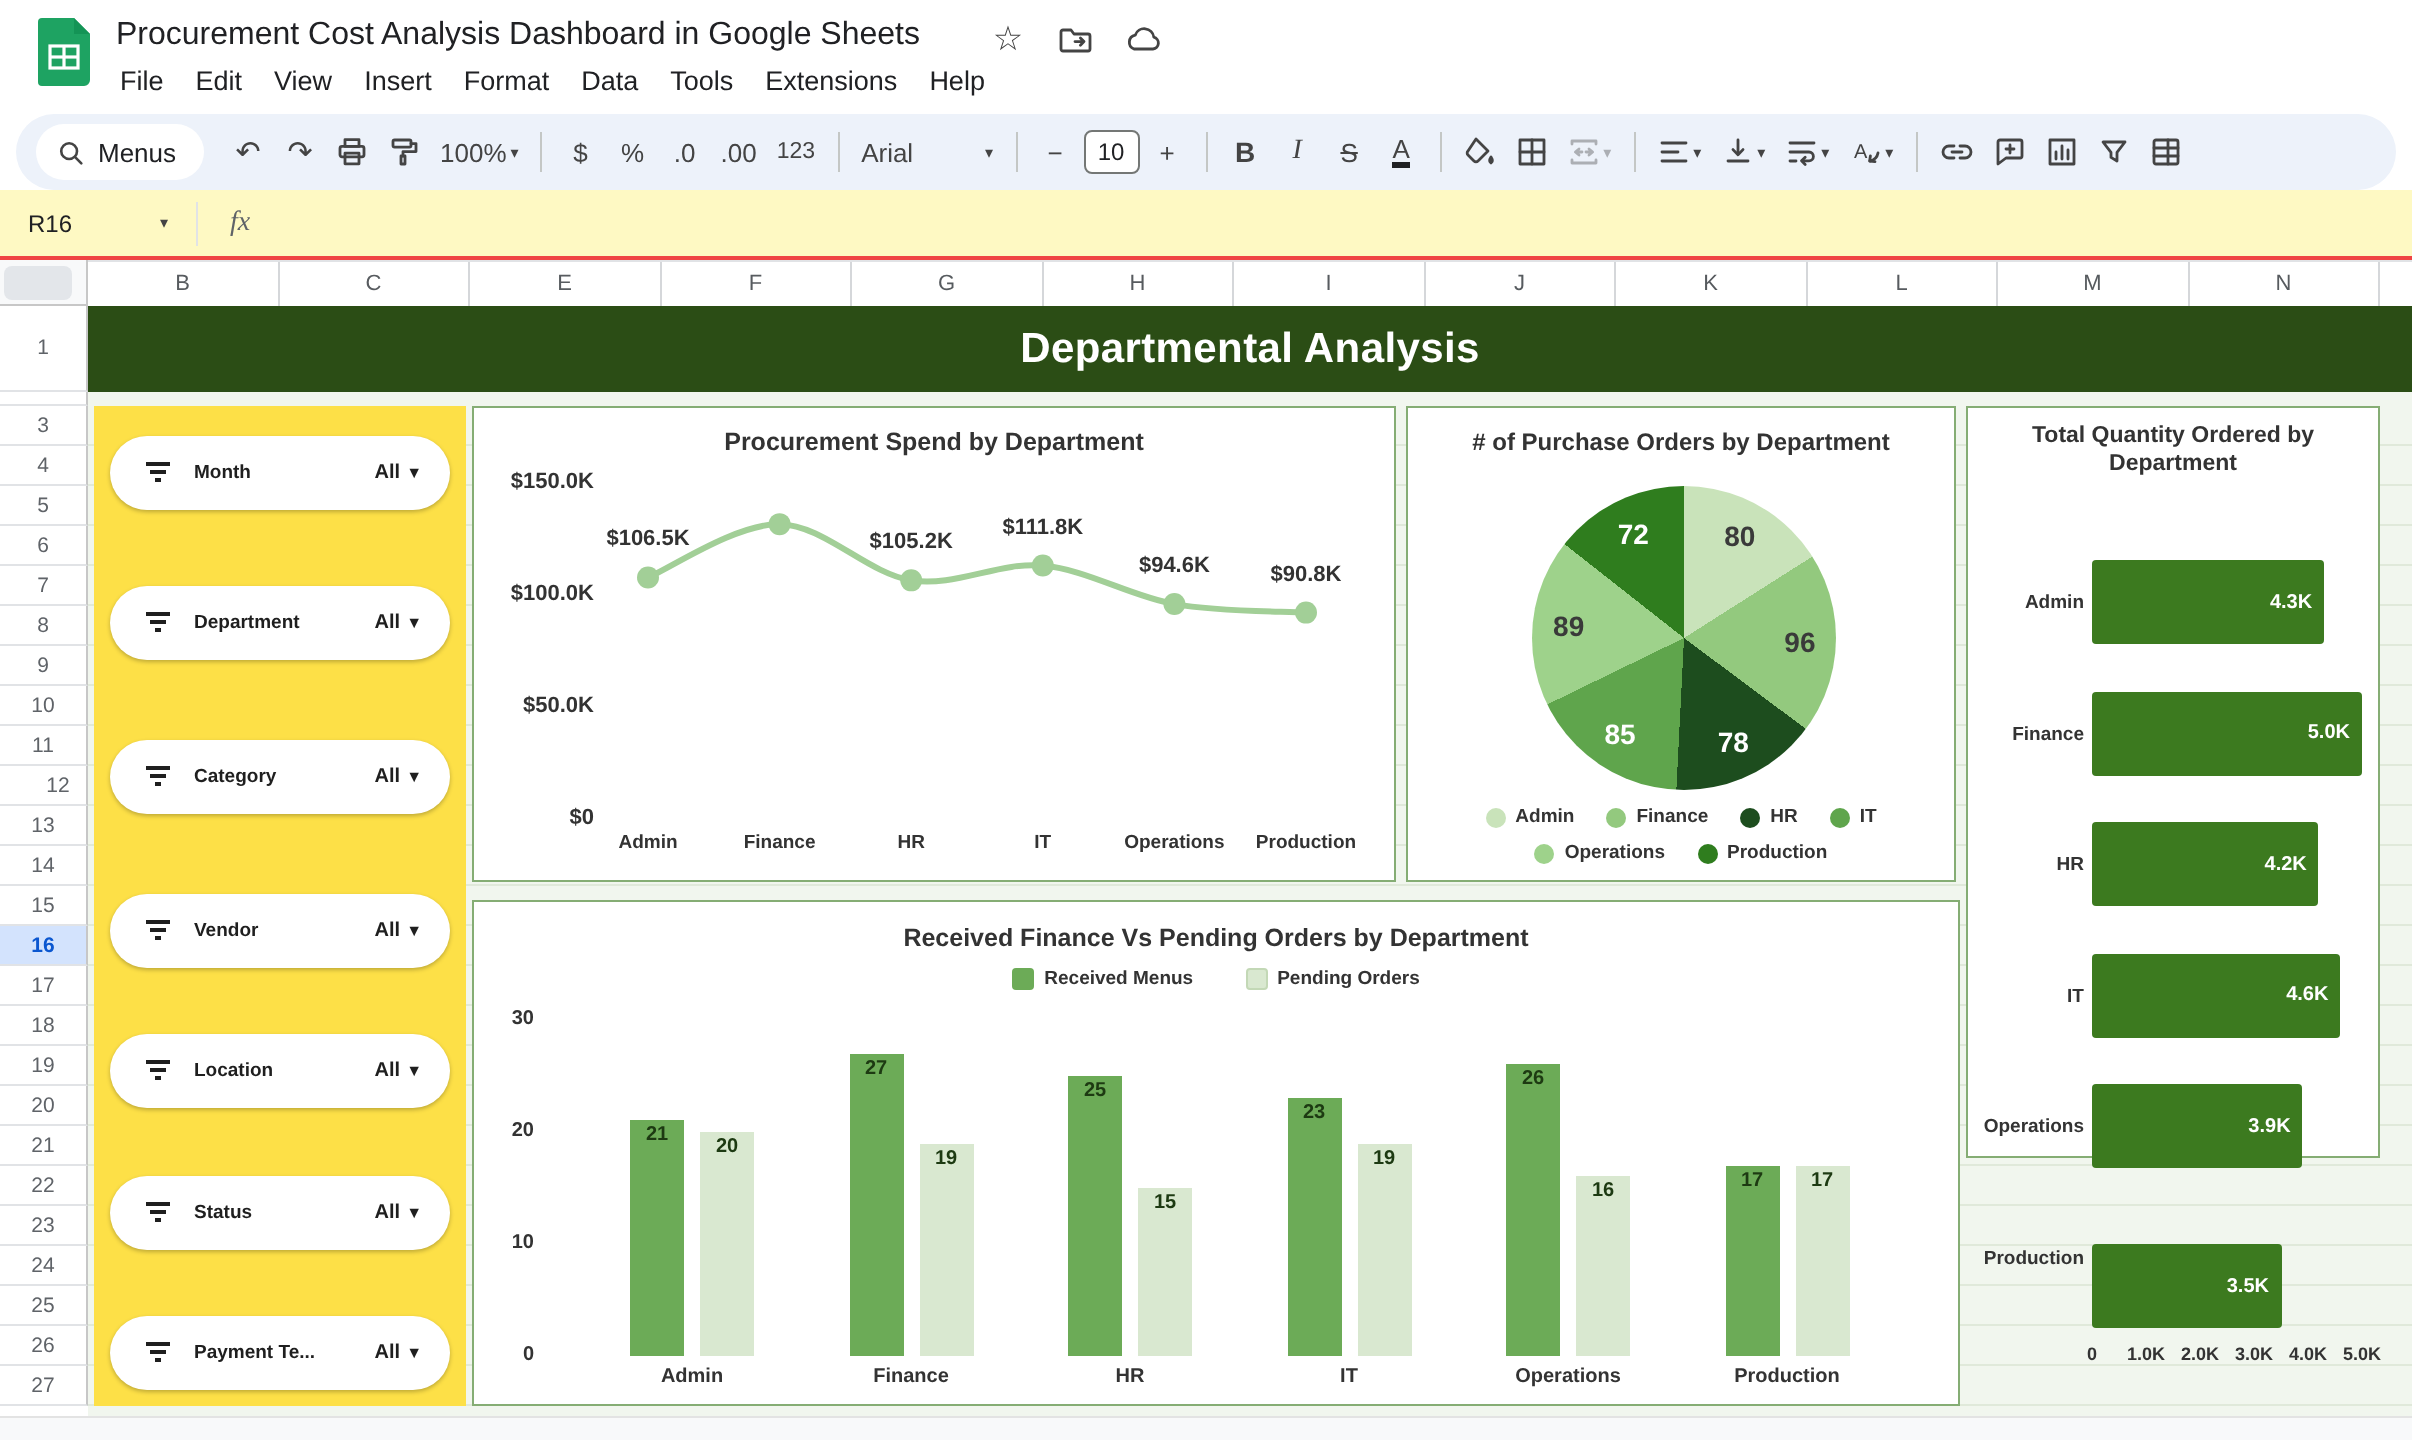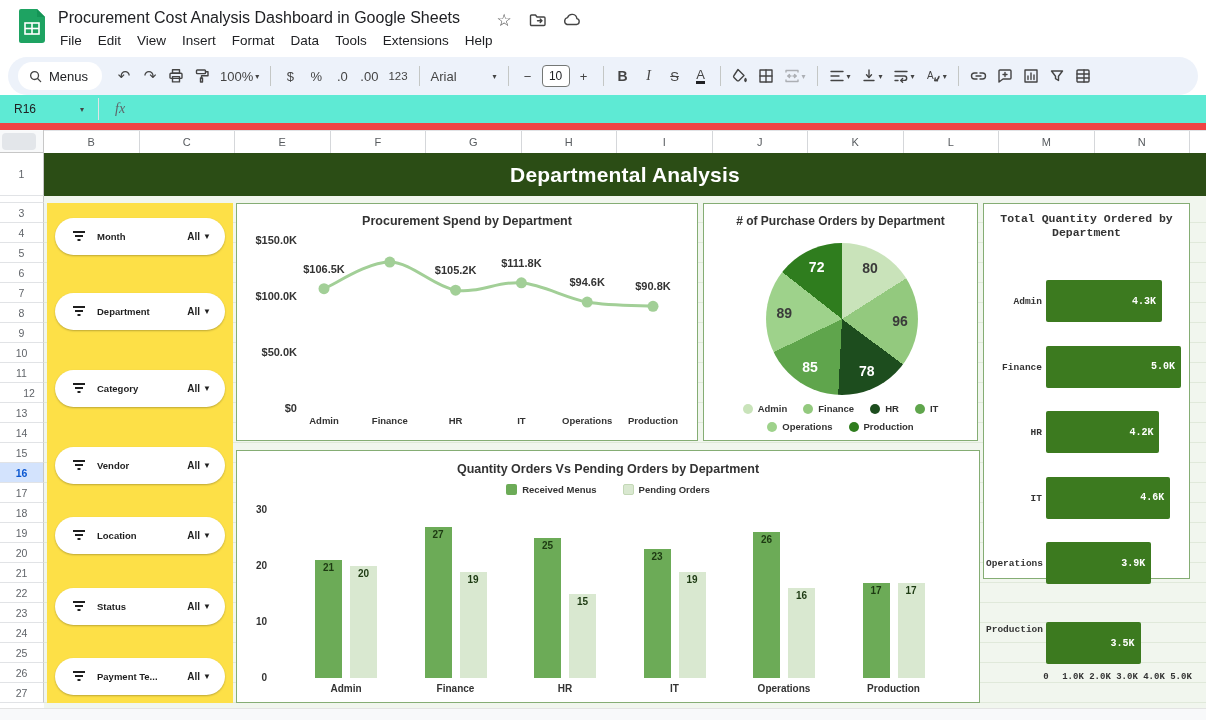--- a/index.html
+++ b/index.html
@@ -28,22 +28,22 @@
   .tb-sep { width:1px; height:20px; background:#c4c7c5; margin:0 5px; }
   .tb-text { font-weight:400; }
   .tb-bold { font-weight:700; font-size:14px; }
   .tb-italic { font-style:italic; font-family:"Liberation Serif",serif; font-size:14px; }
   .tb-strike { text-decoration:line-through; font-size:13px; }
   .tb-underA { border-bottom:3px solid #202124; line-height:12px; font-size:13px; }
   .size-box { width:28px; height:22px; background:#fff; border:1px solid #747775; border-radius:4px;
     display:flex; align-items:center; justify-content:center; font-size:12px; color:#202124; }
   .dimmed { opacity:.38; }
 
-  .formulabar { position:absolute; left:0; top:95px; width:1206px; height:35px; background:#5eead4;
-    border-bottom:7px solid #ef4444; display:flex; align-items:center; }
+  .formulabar { position:absolute; left:0; top:95px; width:1206px; height:35px; background:#fef9c3;
+    border-bottom:2px solid #ef4444; display:flex; align-items:center; }
   .namebox { width:92px; display:flex; align-items:center; justify-content:space-between;
     padding:0 8px 0 14px; cursor:pointer; }
   .namebox .nb-val { font-size:12px; color:#202124; }
   .fb-sep { width:1px; height:22px; background:#e1e3e6; margin:0 6px; }
   .fx { font-family:"Liberation Serif",serif; font-style:italic; font-size:14px; color:#5f6368; padding-left:10px; cursor:text; }
 
   
   .corner-cell { position:absolute; left:0; top:130px; width:44px; height:23px; background:#f8f9fa;
     border-bottom:1px solid #c7c7c7; border-right:1px solid #c7c7c7; }
   .corner-inner { position:absolute; left:2px; top:3px; width:34px; height:17px; background:#e3e6ea; border-radius:4px; }
@@ -73,21 +73,21 @@
     box-shadow:0 1px 2px rgba(0,0,0,.25); }
   .filter-pill .f-label { font-size:9.5px; font-weight:700; color:#1f1f1f; flex:1; white-space:nowrap; overflow:hidden; }
   .filter-pill .f-value { font-size:10px; font-weight:700; color:#1f1f1f; display:flex; align-items:center; gap:3px; }
   .filter-pill .f-value .v-caret { font-size:8px; }
 
   
   .card { position:absolute; background:#fff; border:1px solid #85ad74; }
   .card .c-title { position:absolute; left:0; right:0; text-align:center; font-weight:700; color:#333; }
   #card-line   { left:236px; top:203px; width:462px; height:238px; }
   #card-pie    { left:703px; top:203px; width:275px; height:238px; }
-  #card-qty    { left:983px; top:203px; width:207px; height:376px;font-family:Liberation Mono, monospace; }
+  #card-qty    { left:983px; top:203px; width:207px; height:376px; }
   #card-group  { left:236px; top:450px; width:744px; height:253px; }
 
   .pie-disc { position:absolute; border-radius:50%; }
   .pie-label { position:absolute; transform:translate(-50%,-50%); font-size:14px; font-weight:700; }
   .legend-row { position:absolute; left:0; right:0; display:flex; justify-content:center; gap:16px; }
   .legend-item { display:flex; align-items:center; gap:5px; font-size:9.5px; font-weight:700; color:#333; }
   .legend-swatch { border-radius:50%; width:10px; height:10px; }
   .legend-swatch.square { border-radius:2px; width:11px; height:11px; }
 
   .hbar-row-label { position:absolute; font-size:9.5px; font-weight:700; color:#333; text-align:right; width:56px; }
@@ -531,21 +531,21 @@
         <span>3.5K</span>
       </div>
       <div class="axis-tick" style="left: 62px; top: 468px;">0</div>
       <div class="axis-tick" style="left: 89px; top: 468px;">1.0K</div>
       <div class="axis-tick" style="left: 116px; top: 468px;">2.0K</div>
       <div class="axis-tick" style="left: 143px; top: 468px;">3.0K</div>
       <div class="axis-tick" style="left: 170px; top: 468px;">4.0K</div>
       <div class="axis-tick" style="left: 197px; top: 468px;">5.0K</div>
     </div>
   <div class="card" id="card-group">
-      <div class="c-title" style="top: 11px; font-size: 12.5px;">Quantity Orders Vs Pending Orders by Department</div>
+      <div class="c-title" style="top: 11px; font-size: 12.5px;">Received Finance Vs Pending Orders by Department</div>
       <div class="legend-row" style="top: 33px; gap: 26px;">
         <div class="legend-item">
           <span class="legend-swatch square" style="background: rgb(108, 171, 87);"></span>
           <span>Received Menus</span>
         </div>
         <div class="legend-item">
           <span class="legend-swatch square" style="background: rgb(217, 232, 208); border: 1px solid rgb(195, 216, 182);"></span>
           <span>Pending Orders</span>
         </div>
       </div>

